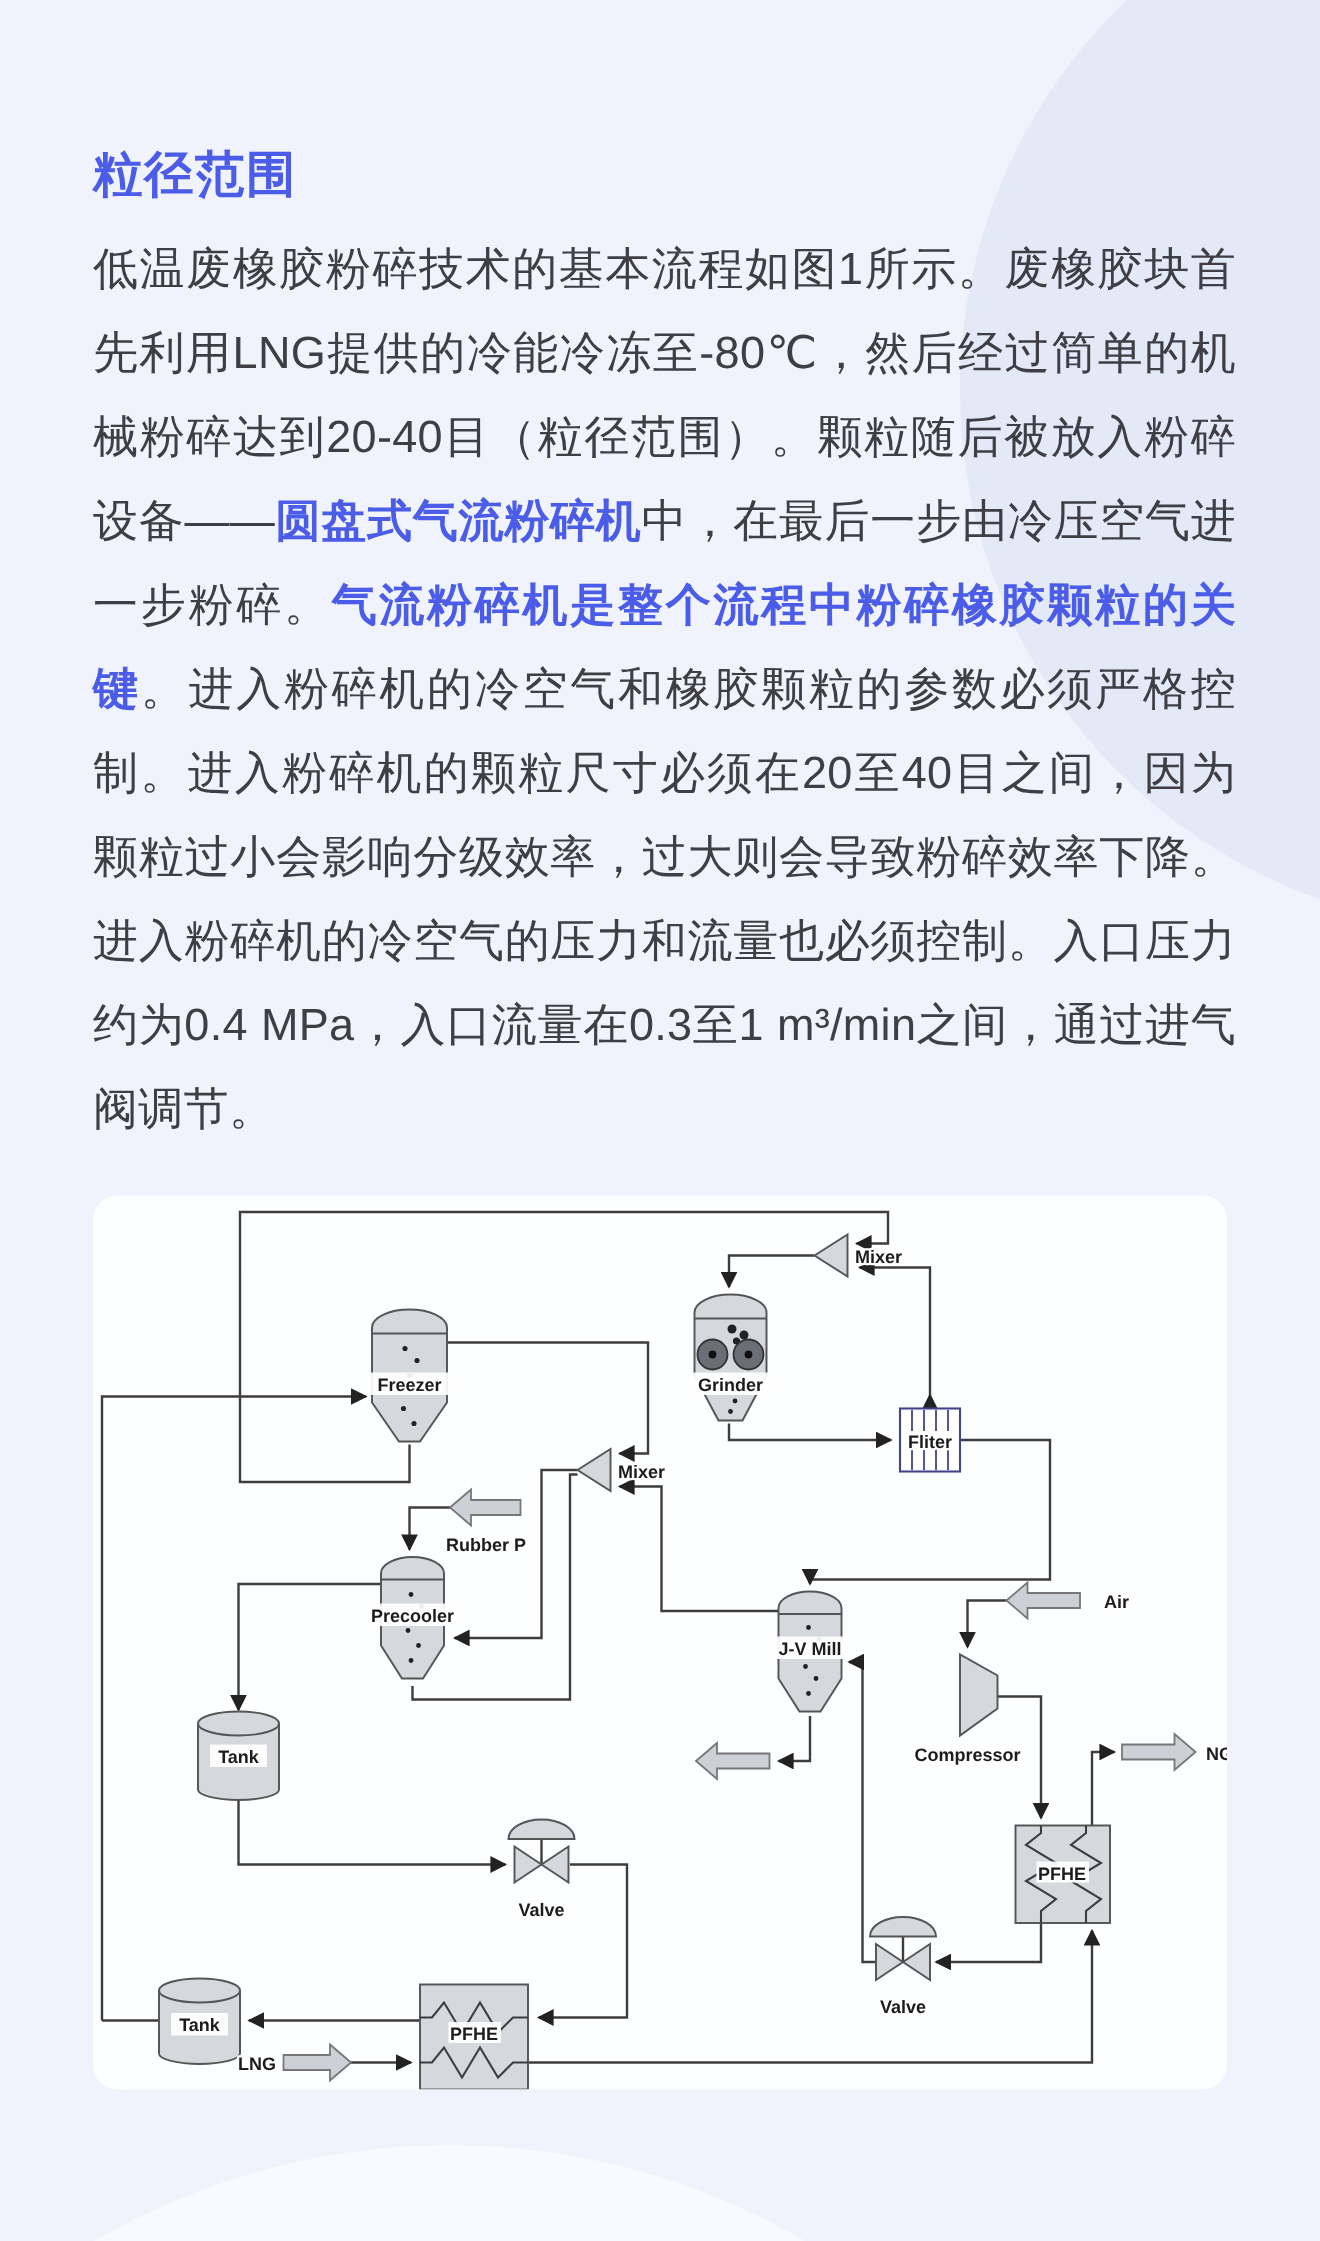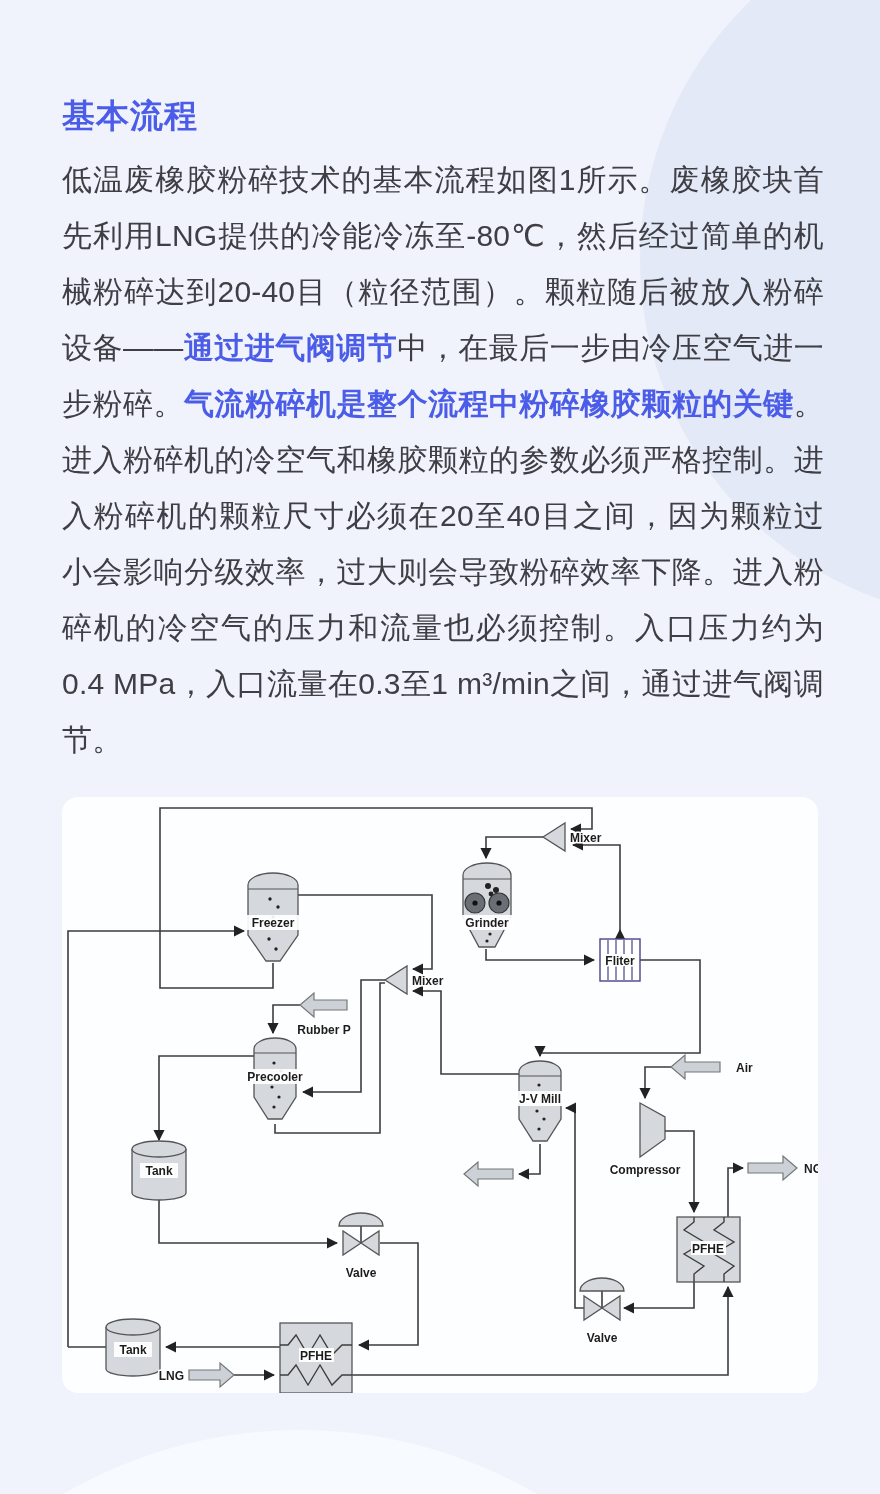--- a/index.html
+++ b/index.html
@@ -36,23 +36,23 @@
   svg .chip{fill:#ffffff;opacity:.92;}
   svg .blockarrow{fill:#ccd1d7;stroke:#777;stroke-width:1.2;}
   svg .zig{fill:none;stroke:#3d3d3d;stroke-width:1.4;}
 </style>
 </head>
 <body>
 
 <div class="deco deco-right"></div>
 <div class="deco deco-bottom"></div>
 
-<h2 class="title">基本流程</h2>
-
-<p class="body-text"><span>低温废橡胶粉碎技术的基本流程如图1所示。废橡胶块首先利用LNG提供的冷能冷冻至-80℃，然后经过简单的机械粉碎达到20-40目（粒径范围）。颗粒随后被放入粉碎设备——</span><span class="hl">通过进气阀调节</span><span>中，在最后一步由冷压空气进一步粉碎。</span><span class="hl">气流粉碎机是整个流程中粉碎橡胶颗粒的关键</span><span>。进入粉碎机的冷空气和橡胶颗粒的参数必须严格控制。进入粉碎机的颗粒尺寸必须在20至40目之间，因为颗粒过小会影响分级效率，过大则会导致粉碎效率下降。进入粉碎机的冷空气的压力和流量也必须控制。入口压力约为0.4 MPa，入口流量在0.3至1 m³/min之间，通过进气阀调节。</span></p>
+<h2 class="title">粒径范围</h2>
+
+<p class="body-text"><span>低温废橡胶粉碎技术的基本流程如图1所示。废橡胶块首先利用LNG提供的冷能冷冻至-80℃，然后经过简单的机械粉碎达到20-40目（粒径范围）。颗粒随后被放入粉碎设备——</span><span class="hl">圆盘式气流粉碎机</span><span>中，在最后一步由冷压空气进一步粉碎。</span><span class="hl">气流粉碎机是整个流程中粉碎橡胶颗粒的关键</span><span>。进入粉碎机的冷空气和橡胶颗粒的参数必须严格控制。进入粉碎机的颗粒尺寸必须在20至40目之间，因为颗粒过小会影响分级效率，过大则会导致粉碎效率下降。进入粉碎机的冷空气的压力和流量也必须控制。入口压力约为0.4 MPa，入口流量在0.3至1 m³/min之间，通过进气阀调节。</span></p>
 
 <div class="figure-panel">
 <svg width="756" height="596" viewBox="0 0 756 596">
   <defs>
     <marker id="arr" viewBox="0 0 10 10" refX="9" refY="5" markerWidth="7" markerHeight="7" orient="auto-start-reverse">
       <path d="M0,0 L10,5 L0,10 Z" fill="#222"></path>
     </marker>
   </defs>
 
   <g class="line">

